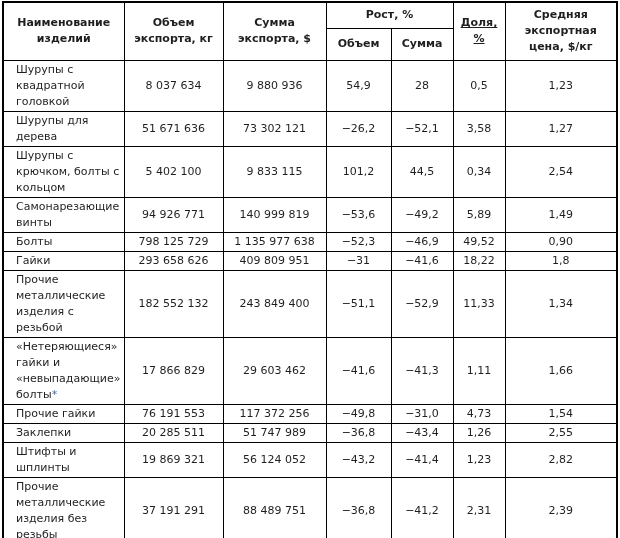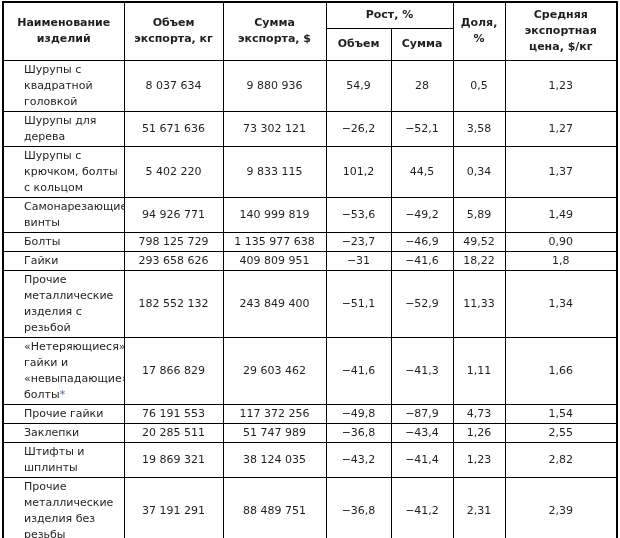--- a/index.html
+++ b/index.html
@@ -31,26 +31,26 @@
   }
   thead th {
     font-weight: bold;
     text-align: center;
     vertical-align: middle;
     padding: 1px 2px;
     background: #ffffff;
   }
   thead tr.hdr-top { height: 26px; margin-top: 19px; }
   thead tr.hdr-sub { height: 32px; }
-  th.th-share  { padding: 1px 6px; }
+  th.th-share  { padding: 1px 6px; text-decoration: underline; }
   th.th-price  { padding: 1px 10px; }
   td.c-name {
     text-align: left;
     vertical-align: middle;
-    padding: 1px 3px 1px 20px;
+    padding: 1px 3px 1px 12px;
   }
   td.c-num {
     text-align: center;
     vertical-align: middle;
     padding: 1px 2px;
   }
   tr.row-total td { padding-top: 4px; padding-bottom: 4px; }
   .footnote {
     color: #44679a;
     font-weight: normal;
@@ -98,41 +98,41 @@
           <td class="c-name"><span>Шурупы для дерева</span></td>
           <td class="c-num">51 671 636</td>
           <td class="c-num">73 302 121</td>
           <td class="c-num">−26,2</td>
           <td class="c-num">−52,1</td>
           <td class="c-num">3,58</td>
           <td class="c-num">1,27</td>
         </tr>
         <tr>
           <td class="c-name"><span>Шурупы с крючком, болты с кольцом</span></td>
-          <td class="c-num">5 402 220</td>
+          <td class="c-num">5 402 100</td>
           <td class="c-num">9 833 115</td>
           <td class="c-num">101,2</td>
           <td class="c-num">44,5</td>
           <td class="c-num">0,34</td>
-          <td class="c-num">1,37</td>
+          <td class="c-num">2,54</td>
         </tr>
         <tr>
           <td class="c-name"><span>Самонарезающие винты</span></td>
           <td class="c-num">94 926 771</td>
           <td class="c-num">140 999 819</td>
           <td class="c-num">−53,6</td>
           <td class="c-num">−49,2</td>
           <td class="c-num">5,89</td>
           <td class="c-num">1,49</td>
         </tr>
         <tr>
           <td class="c-name"><span>Болты</span></td>
           <td class="c-num">798 125 729</td>
           <td class="c-num">1 135 977 638</td>
-          <td class="c-num">−23,7</td>
+          <td class="c-num">−52,3</td>
           <td class="c-num">−46,9</td>
           <td class="c-num">49,52</td>
           <td class="c-num">0,90</td>
         </tr>
         <tr>
           <td class="c-name"><span>Гайки</span></td>
           <td class="c-num">293 658 626</td>
           <td class="c-num">409 809 951</td>
           <td class="c-num">−31</td>
           <td class="c-num">−41,6</td>
@@ -155,37 +155,37 @@
           <td class="c-num">−41,6</td>
           <td class="c-num">−41,3</td>
           <td class="c-num">1,11</td>
           <td class="c-num">1,66</td>
         </tr>
         <tr>
           <td class="c-name"><span>Прочие гайки</span></td>
           <td class="c-num">76 191 553</td>
           <td class="c-num">117 372 256</td>
           <td class="c-num">−49,8</td>
-          <td class="c-num">−87,9</td>
+          <td class="c-num">−31,0</td>
           <td class="c-num">4,73</td>
           <td class="c-num">1,54</td>
         </tr>
         <tr>
           <td class="c-name"><span>Заклепки</span></td>
           <td class="c-num">20 285 511</td>
           <td class="c-num">51 747 989</td>
           <td class="c-num">−36,8</td>
           <td class="c-num">−43,4</td>
           <td class="c-num">1,26</td>
           <td class="c-num">2,55</td>
         </tr>
         <tr>
           <td class="c-name"><span>Штифты и шплинты</span></td>
           <td class="c-num">19 869 321</td>
-          <td class="c-num">38 124 035</td>
+          <td class="c-num">56 124 052</td>
           <td class="c-num">−43,2</td>
           <td class="c-num">−41,4</td>
           <td class="c-num">1,23</td>
           <td class="c-num">2,82</td>
         </tr>
         <tr>
           <td class="c-name"><span>Прочие металлические изделия без резьбы</span></td>
           <td class="c-num">37 191 291</td>
           <td class="c-num">88 489 751</td>
           <td class="c-num">−36,8</td>

